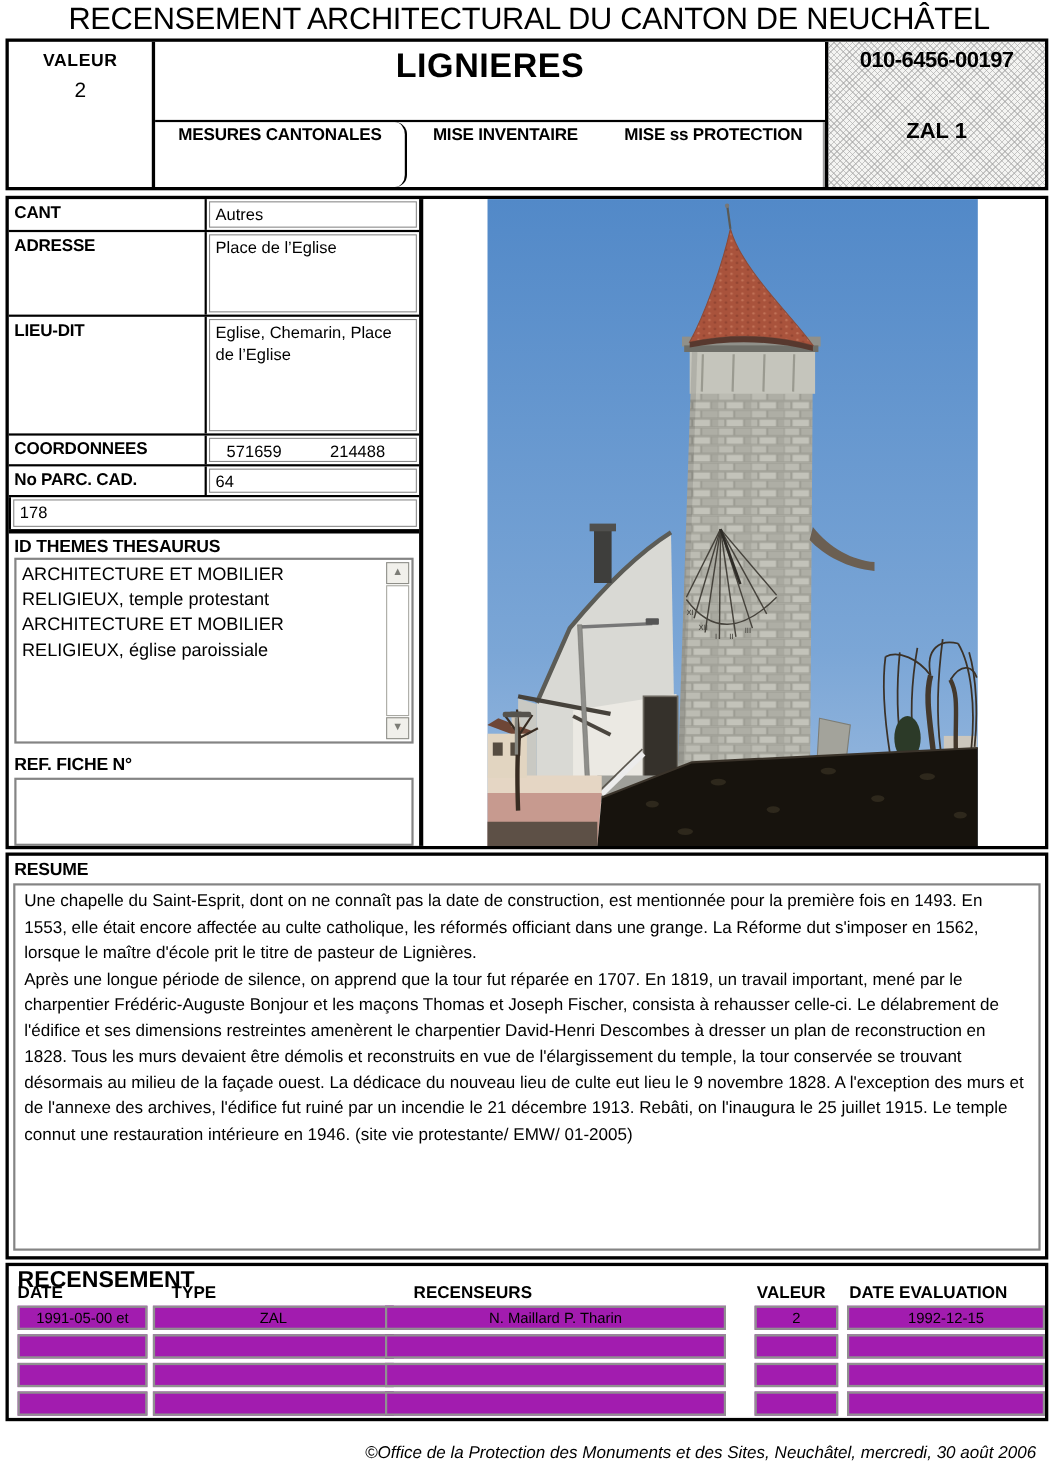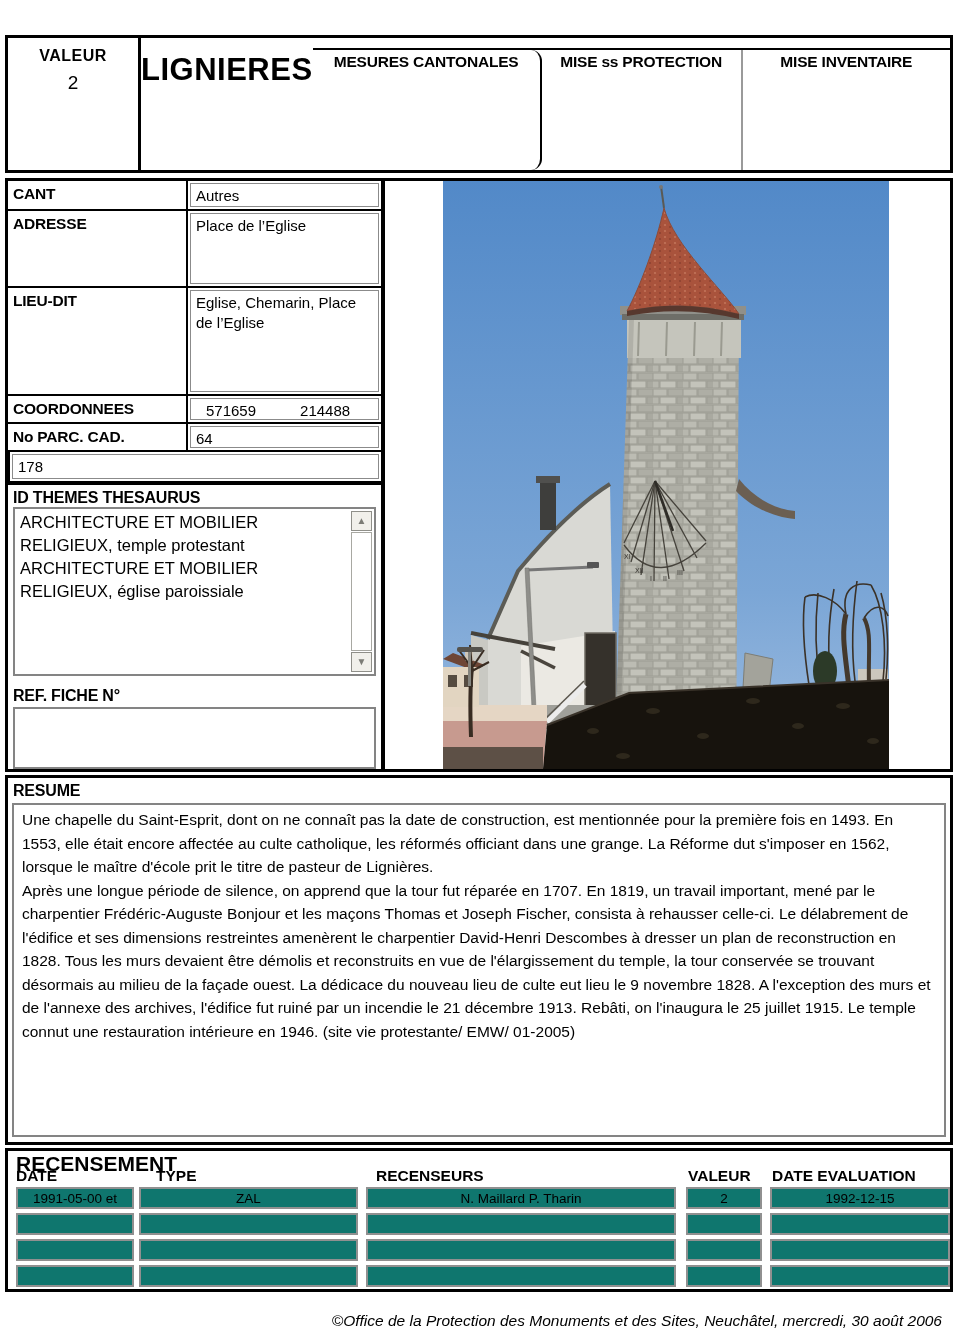--- a/index.html
+++ b/index.html
@@ -7,21 +7,21 @@
   *{box-sizing:border-box;}
   .page{position:absolute;top:0;left:0;width:962px;height:1340px;background:#fff;overflow:hidden;}
 
   .title{position:absolute;top:1px;left:0;width:962px;text-align:center;font-size:28px;letter-spacing:-0.3px;white-space:nowrap;}
 
   
   .header-box{position:absolute;left:5px;top:35px;width:948px;height:138px;border:3px solid #000;display:flex;}
   .h-valeur{width:133px;border-right:3px solid #000;text-align:center;padding-top:9px;}
   .h-valeur .lab{font-weight:bold;font-size:16px;letter-spacing:0.5px;}
   .h-valeur .val{font-size:19px;margin-top:7px;}
-  .h-center{flex:1;display:flex;flex-direction:row;margin-top:10px;}
+  .h-center{flex:1;display:flex;flex-direction:column;}
   .h-commune{height:71px;text-align:center;font-size:31px;font-weight:bold;padding-top:4px;letter-spacing:0.5px;}
   .h-subrow{flex:1;border-top:2px solid #000;display:flex;}
   .h-sub{padding-top:3px;text-align:center;font-weight:bold;font-size:15.5px;letter-spacing:-0.2px;}
   .h-sub.c1{width:229px;border-right:2px solid #000;border-radius:11px;}
   .h-sub.c2{width:201px;border-right:2px solid #9a9a9a;}
   .h-sub.c3{flex:1;}
   .h-code{width:200px;border-left:3px solid #000;text-align:center;font-weight:bold;font-size:20px;
     background:
       repeating-linear-gradient(45deg,rgba(160,160,160,.55) 0 1px,transparent 1px 4px),
       repeating-linear-gradient(-45deg,rgba(160,160,160,.55) 0 1px,transparent 1px 4px),
@@ -57,47 +57,52 @@
   .resume{position:absolute;left:5px;top:775px;width:948px;height:370px;border:3px solid #000;}
   .resume-box{margin:1px 4px;border:2px solid #848484;height:334px;padding:3px 8px;font-size:15.5px;line-height:1.52;white-space:pre-line;}
 
   
   .recensement{position:absolute;left:5px;top:1148px;width:948px;height:144px;border:3px solid #000;}
   .rc-label{font-weight:bold;font-size:21px;padding:1px 0 0 8px;height:16px;}
   .rc-header{position:relative;height:19px;font-weight:bold;font-size:15.5px;}
   .rc-header span{position:absolute;top:0;white-space:nowrap;}
   .rc-h-date{left:8px;}.rc-h-type{left:148px;}.rc-h-rec{left:368px;}.rc-h-val{left:680px;}.rc-h-eval{left:764px;}
   .rc-row{position:relative;height:26px;}
-  .rc-cell{position:absolute;top:1px;height:22px;border:2px solid #909090;background:#0f766e;font-size:13.5px;text-align:center;padding-top:2px;overflow:hidden;}
+  .rc-cell{position:absolute;top:1px;height:22px;border:2px solid #909090;background:#a21caf;font-size:13.5px;text-align:center;padding-top:2px;overflow:hidden;}
   .rc-date{left:8px;width:118px;}
   .rc-type{left:131px;width:219px;}
-  .rc-rec{left:358px;width:310px;}
+  .rc-rec{left:342px;width:310px;}
   .rc-val{left:678px;width:76px;}
   .rc-eval{left:762px;width:180px;}
 
   .footer{position:absolute;top:1312px;right:20px;font-style:italic;font-size:15.5px;white-space:nowrap;}
 </style>
 </head>
 <body>
 
 <div class="page">
 
+  <div class="title">RECENSEMENT ARCHITECTURAL DU CANTON DE NEUCHÂTEL</div>
 
   <div class="header-box">
     <div class="h-valeur">
       <div class="lab">VALEUR</div>
       <div class="val">2</div>
     </div>
     <div class="h-center">
       <div class="h-commune">LIGNIERES</div>
       <div class="h-subrow">
         <div class="h-sub c1">MESURES CANTONALES</div>
+        <div class="h-sub c3">MISE INVENTAIRE</div>
         <div class="h-sub c2">MISE ss PROTECTION</div>
-        <div class="h-sub c3">MISE INVENTAIRE</div>
       </div>
+    </div>
+    <div class="h-code">
+      <div class="num">010-6456-00197</div>
+      <div class="zal">ZAL 1</div>
     </div>
   </div>
 
   <div class="mid">
     <div class="left-panel">
       <div class="fields">
         <div class="frow r-zone">
           <div class="flab">CANT</div>
           <div class="fval">
               <div class="fval-in">Autres</div>

